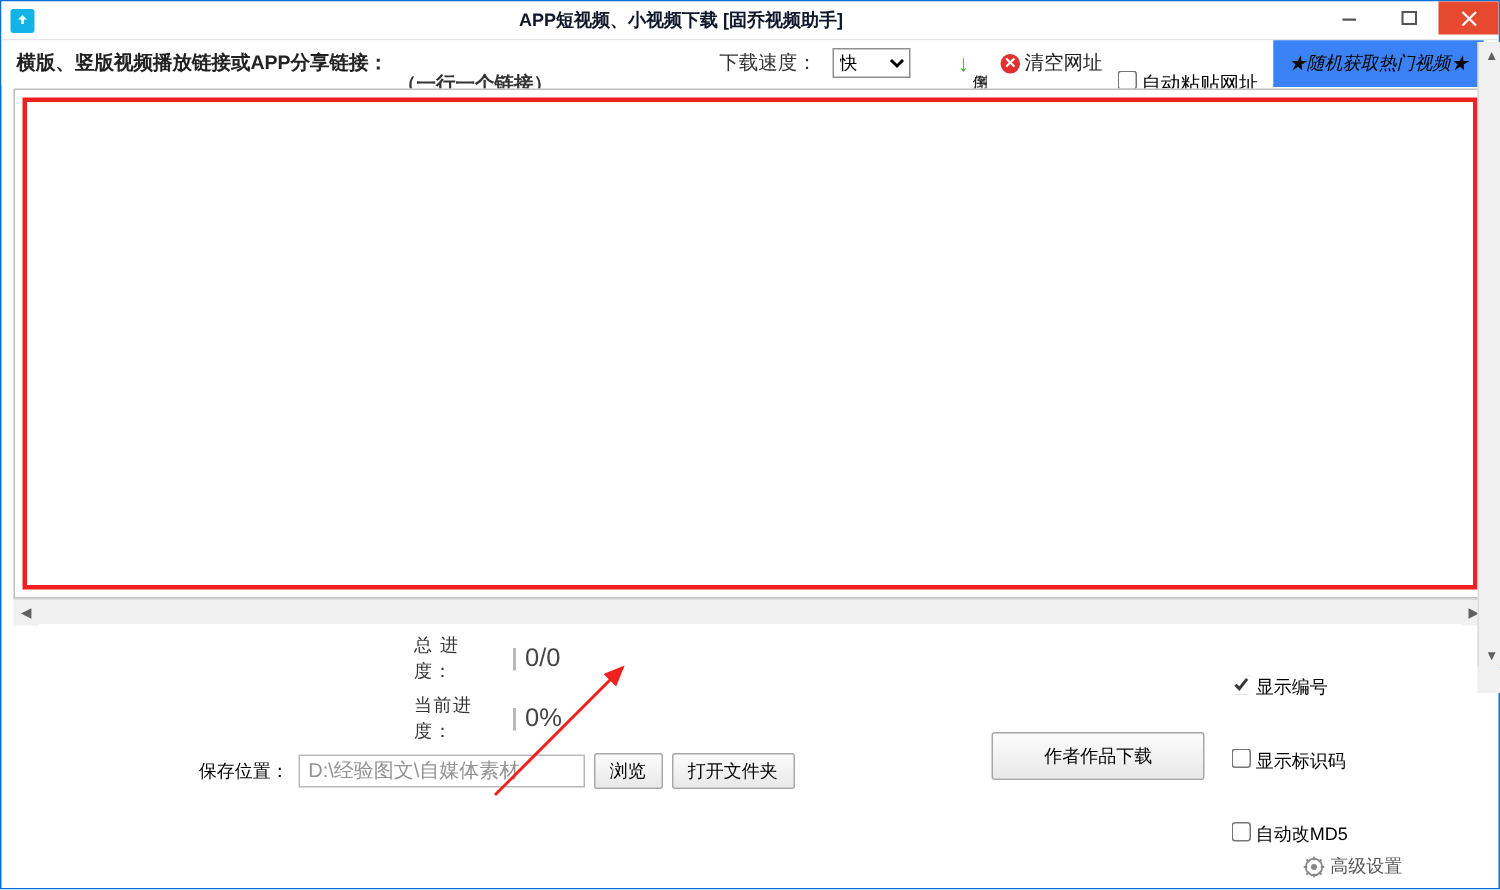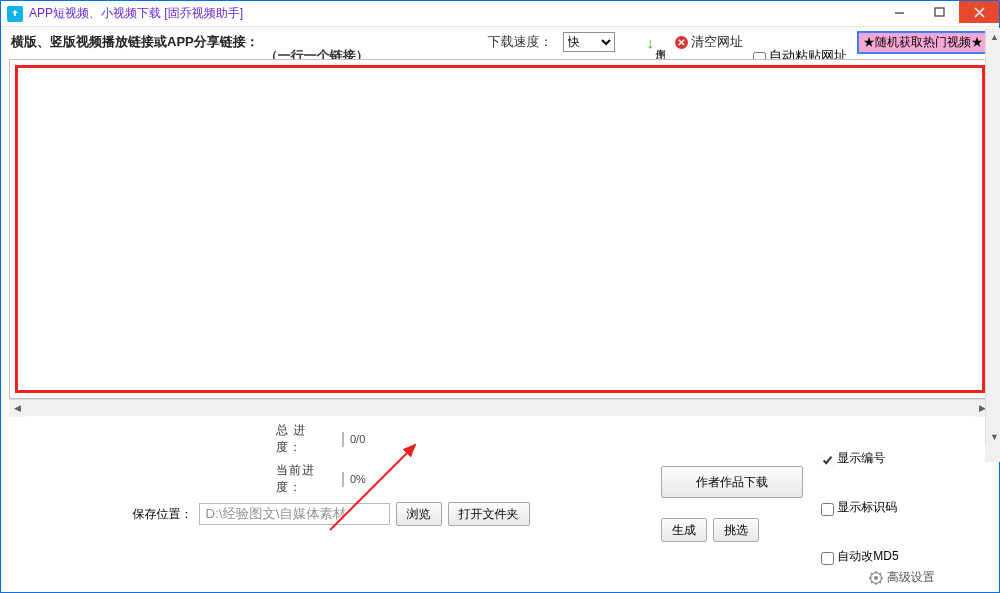--- a/index.html
+++ b/index.html
@@ -1,53 +1,53 @@
 <!DOCTYPE html>
 <html><head>
   <meta charset="utf-8">
   <style>
     * { box-sizing: border-box; margin: 0; padding: 0; }
     body { font-family: "Microsoft YaHei", SimSun, sans-serif; font-size: 12px; background: #fff; width: 1000px; height: 593px; overflow: hidden; position: relative; }
     .window { width: 1000px; height: 593px; border: 1px solid #0a6fd6; display: flex; flex-direction: column; }
     .titlebar { height: 26px; background: #fff; border-bottom: 1px solid #e5e5e5; display: flex; align-items: center; padding-left: 6px; }
     .titlebar .app-icon { width: 16px; height: 16px; background: #12b3e6; border-radius: 2px; margin-right: 6px; display: flex; align-items: center; justify-content: center; }
     .titlebar .app-icon svg { width: 10px; height: 10px; fill: #fff; }
-    .titlebar .title { color: #6d28d9; font-weight: normal; flex: 1; }
+    .titlebar .title { color: #0f172a; font-weight: bold; flex: 1; text-align: center; }
     .win-ctrls { display: flex; height: 100%; }
     .win-btn { width: 40px; height: 22px; display: flex; align-items: center; justify-content: center; cursor: pointer; }
     .win-btn.min svg, .win-btn.max svg { stroke: #555; fill: none; }
     .win-btn.close { background: #e6492d; }
     .win-btn.close svg { stroke: #fff; }
     .toolbar { height: 30px; display: flex; align-items: center; padding: 0 10px; gap: 10px; background: #fff; font-size: 13px; }
     .toolbar-label { color: #222; font-weight: 600; }
     .toolbar-sub { color: #333; margin-left: -4px; font-weight: 600; margin-top: 28px;}
     .speed-label { color: #333; }
     .speed-select { border: 1px solid #8f8f8f; height: 20px; width: 52px; font-size: 12px; background:#fff; }
     .sort-btn { display: flex; align-items: center; cursor: pointer; color: #222; font-size:11px;}
     .sort-arrow { color: #2bbd15; font-size: 15px; margin-right: 1px; font-weight:bold;}
     .sort-text { writing-mode: vertical-rl; font-size: 10px; line-height:10px; letter-spacing:-1px;}
     .clear-btn { display: flex; align-items: center; cursor: pointer; gap: 3px; color: #222;}
     .clear-btn .x-icon { width: 13px; height: 13px; border-radius: 50%; background: #e03131; color: #fff; display: flex; align-items: center; justify-content: center; font-size: 10px; font-weight: bold; }
-    .chk { display: flex; align-items: flex-end; gap: 3px; cursor: pointer; margin-top: 28px; }
+    .chk { display: flex; align-items: flex-start; gap: 3px; cursor: pointer; margin-top: 28px; }
     .chk input { width: 13px; height: 13px; accent-color:#fff; }
-    .random-btn { border: 2px solid #3b82f6; background: #f9a8d4; padding: 1px 4px; cursor: pointer; font-size:12px; }
+    .random-btn { border: 6px solid #3b82f6; background: #3b82f6; padding: 1px 4px; cursor: pointer; font-size:12px;font-style:italic; }
     .spacer { flex: 1; }
     .main-area { flex: 1; position: relative; margin: 2px 8px 0 8px; border: 1px solid #bfbfbf; background: #fff; }
     .redbox { position: absolute; inset: 5px; border: 3px solid #ef2120; }
     .arrow-svg { position: absolute; pointer-events: none; }
     .scroll-track-v { position: absolute; right: -2px; top: 28px; bottom: 148px; width: 17px; background: #f0f0f0; border-left: 1px solid #dcdcdc;}
     .scroll-btn { width: 17px; height: 17px; display: flex; align-items:center; justify-content:center; background:#f0f0f0; font-size:9px; color:#606060;}
     .scroll-track-h { height: 17px; background: #f0f0f0; border-top: 1px solid #dcdcdc; margin: 0 8px; display:flex; justify-content:space-between; align-items:center;}
     .scroll-track-h .scroll-btn{height:17px;width:17px;}
     .bottom { padding: 6px 10px 6px 10px; display: grid; grid-template-columns: 640px 1fr; gap: 6px 10px; }
     .left-col { display: flex; flex-direction: column; gap: 6px; align-items: center; }
     .prog-row { display: flex; align-items: center; gap: 6px; }
     .prog-row .lbl { width: 60px; color: #333; letter-spacing:1px;}
     .prog-bar { flex: 1; height: 15px; border: 1px solid #b9b9b9; background: #f3f3f3; }
-    .prog-val { width: 36px; color: #444; font-size: 11px; }
+    .prog-val { width: 36px; color: #444; font-size: 17px; }
     .path-row { display: flex; align-items: center; gap: 6px; }
     .path-input { flex: 1; height: 22px; border: 1px solid #b9b9b9; padding: 0 6px; color: #929292; background:#fff; }
     .btn { border: 1px solid #a7a7a7; background: linear-gradient(#fcfcfc,#e8e8e8); height: 24px; padding: 0 10px; cursor: pointer; font-size: 12px; border-radius:2px;}
     .btn.tall { height: 32px; padding:0 16px;}
     .btn.blue { border-color:#6aa7e8; background:linear-gradient(#f7fbff,#dce9f8);}
     .right-col { display: grid; grid-template-columns: auto auto auto; gap: 4px 18px; align-items:center;}
     .right-col .col-a{display:flex;flex-direction:column;gap:20px;grid-row:1/span 3;justify-content:center;}
     .right-col .col-b{display:flex;flex-direction:column;gap:4px;grid-row:1/span 3;}
     .right-col .col-c{display:flex;flex-direction:column;gap:8px;grid-row:1/span 3;}
     .adv { display:flex; align-items:center; gap:4px; color:#555; cursor:pointer;justify-content:flex-end;}
@@ -146,24 +146,20 @@
         <span class="lbl" style="width:60px">保存位置：</span>
         <input class="path-input" value="D:\经验图文\自媒体素材" style="">
         <button class="btn">浏览</button>
         <button class="btn">打开文件夹</button>
       </div>
     </div>
 
     <div class="right-col">
       <div class="col-a">
         <button class="btn tall">作者作品下载</button>
-        <div class="small-row">
-          <button class="btn">生成</button>
-          <button class="btn">挑选</button>
-        </div>
       </div>
       <div class="col-b">
         <label class="chk">
             <input type="checkbox" checked="" style="">
             <span>显示编号</span>
           </label>
         <label class="chk">
             <input type="checkbox" style="">
             <span>显示标识码</span>
           </label>

